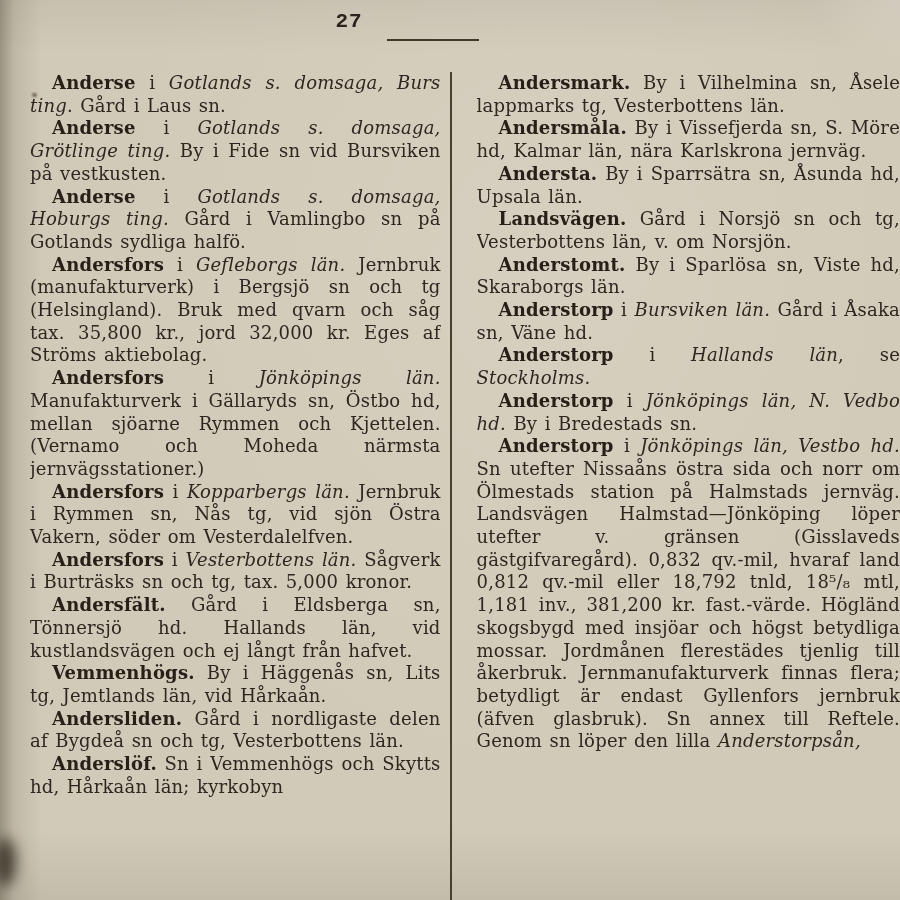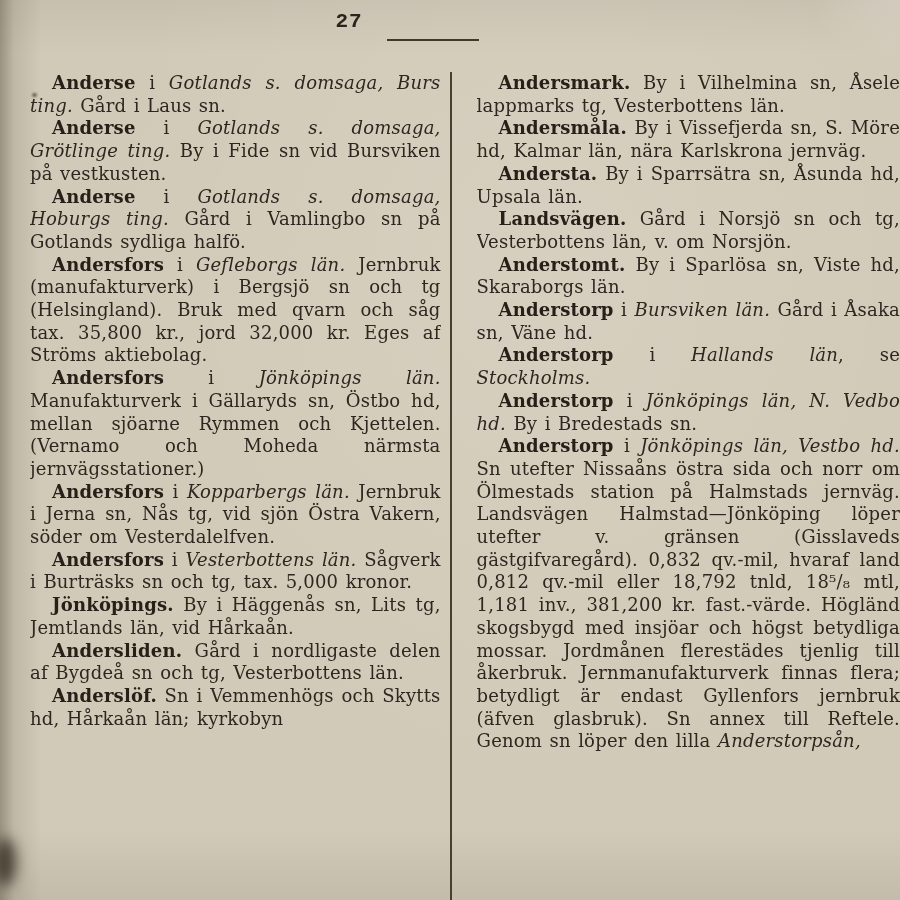--- a/index.html
+++ b/index.html
@@ -71,23 +71,24 @@
   </div>
   <div class="header-rule"></div>
 
   <div class="columns">
     <div class="column left" id="col-left">
         <p class="entry"><span class="seg-b">Anderse</span><span class="seg-r"> i </span><span class="seg-i">Gotlands s. domsaga, Burs ting.</span><span class="seg-r"> Gård i Laus sn.</span></p>
         <p class="entry"><span class="seg-b">Anderse</span><span class="seg-r"> i </span><span class="seg-i">Gotlands s. domsaga, Grötlinge ting.</span><span class="seg-r"> By i Fide sn vid Bursviken på vestkusten.</span></p>
         <p class="entry"><span class="seg-b">Anderse</span><span class="seg-r"> i </span><span class="seg-i">Gotlands s. domsaga, Hoburgs ting.</span><span class="seg-r"> Gård i Vamlingbo sn på Gotlands sydliga halfö.</span></p>
         <p class="entry"><span class="seg-b">Andersfors</span><span class="seg-r"> i </span><span class="seg-i">Gefleborgs län.</span><span class="seg-r"> Jernbruk (manufakturverk) i Bergsjö sn och tg (Helsingland). Bruk med qvarn och såg tax. 35,800 kr., jord 32,000 kr. Eges af Ströms aktiebolag.</span></p>
         <p class="entry"><span class="seg-b">Andersfors</span><span class="seg-r"> i </span><span class="seg-i">Jönköpings län.</span><span class="seg-r"> Manufakturverk i Gällaryds sn, Östbo hd, mellan sjöarne Rymmen och Kjettelen. (Vernamo och Moheda närmsta jernvägsstationer.)</span></p>
-        <p class="entry"><span class="seg-b">Andersfors</span><span class="seg-r"> i </span><span class="seg-i">Kopparbergs län.</span><span class="seg-r"> Jernbruk i Jerna sn, Nås tg, vid sjön Östra Vakern, söder om Vesterdalelfven.</span></p>
+        <p class="entry"><span class="seg-b">Andersfors</span><span class="seg-r"> i </span><span class="seg-i">Kopparbergs län.</span><span class="seg-r"> Jernbruk i Rymmen sn, Nås tg, vid sjön Östra Vakern, söder om Vesterdalelfven.</span></p>
         <p class="entry"><span class="seg-b">Andersfors</span><span class="seg-r"> i </span><span class="seg-i">Vesterbottens län.</span><span class="seg-r"> Sågverk i Burträsks sn och tg, tax. 5,000 kronor.</span></p>
-        <p class="entry"><span class="seg-b">Jönköpings.</span><span class="seg-r"> By i Häggenås sn, Lits tg, Jemtlands län, vid Hårkaån.</span></p>
+        <p class="entry"><span class="seg-b">Andersfält.</span><span class="seg-r"> Gård i Eldsberga sn, Tönnersjö hd. Hallands län, vid kustlandsvägen och ej långt från hafvet.</span></p>
+        <p class="entry"><span class="seg-b">Vemmenhögs.</span><span class="seg-r"> By i Häggenås sn, Lits tg, Jemtlands län, vid Hårkaån.</span></p>
         <p class="entry"><span class="seg-b">Andersliden.</span><span class="seg-r"> Gård i nordligaste delen af Bygdeå sn och tg, Vesterbottens län.</span></p>
         <p class="entry"><span class="seg-b">Anderslöf.</span><span class="seg-r"> Sn i Vemmenhögs och Skytts hd, Hårkaån län; kyrkobyn</span></p>
       </div>
     <div class="divider"></div>
     <div class="column right" id="col-right">
         <p class="entry"><span class="seg-b">Andersmark.</span><span class="seg-r"> By i Vilhelmina sn, Åsele lappmarks tg, Vesterbottens län.</span></p>
         <p class="entry"><span class="seg-b">Andersmåla.</span><span class="seg-r"> By i Vissefjerda sn, S. Möre hd, Kalmar län, nära Karlskrona jernväg.</span></p>
         <p class="entry"><span class="seg-b">Andersta.</span><span class="seg-r"> By i Sparrsätra sn, Åsunda hd, Upsala län.</span></p>
         <p class="entry"><span class="seg-b">Landsvägen.</span><span class="seg-r"> Gård i Norsjö sn och tg, Vesterbottens län, v. om Norsjön.</span></p>
         <p class="entry"><span class="seg-b">Anderstomt.</span><span class="seg-r"> By i Sparlösa sn, Viste hd, Skaraborgs län.</span></p>

